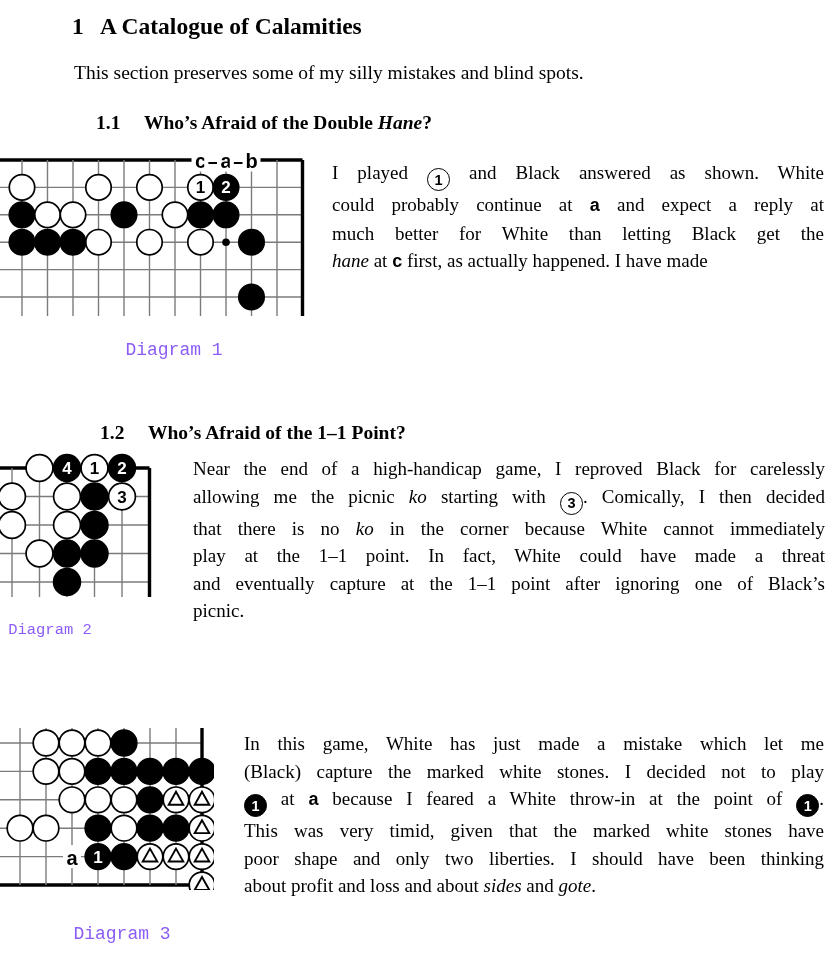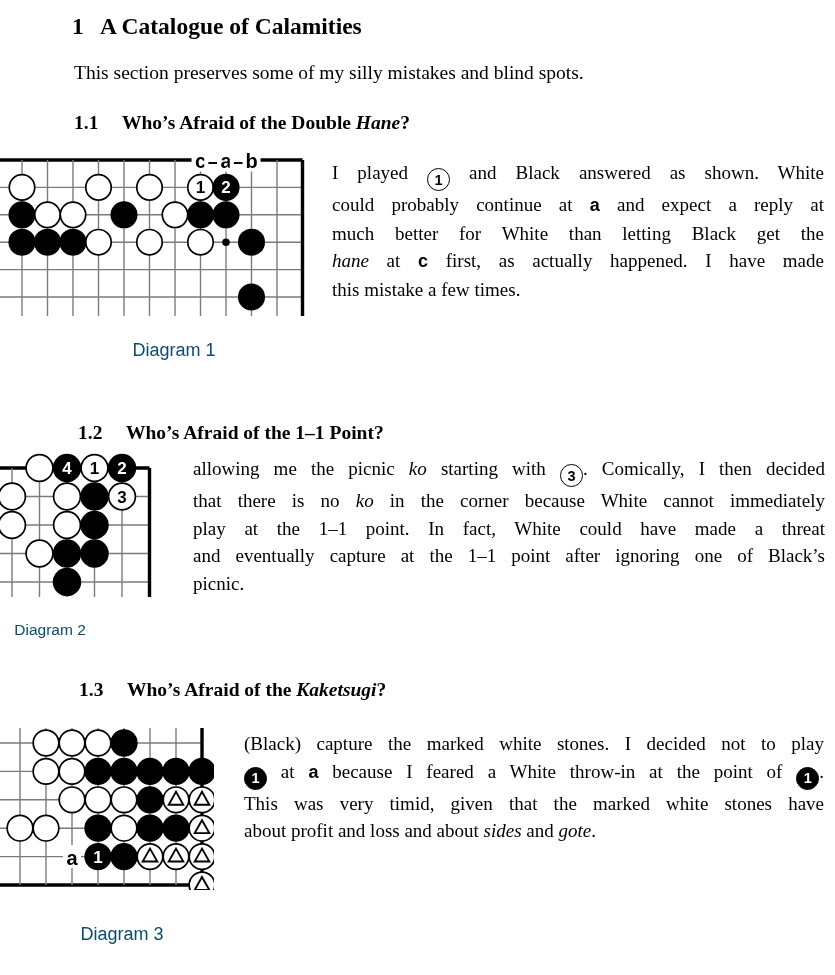--- a/index.html
+++ b/index.html
@@ -2,21 +2,21 @@
 <html><head>
 <meta charset="utf-8">
 <style>
   html,body{margin:0;padding:0;background:#ffffff;}
   .page{position:relative;width:835px;height:975px;background:#ffffff;
         font-family:"Liberation Serif",serif;color:#000;overflow:hidden;}
   .h1{position:absolute;left:72px;top:12px;font-size:23.5px;font-weight:bold;line-height:28px;}
   .h1 .num{display:inline-block;width:28px;}
   .intro{position:absolute;left:74px;top:59px;font-size:19.5px;line-height:27px;}
   .h2{position:absolute;font-size:19.5px;font-weight:bold;line-height:26px;}
-  .h2 .num{display:inline-block;width:48px;}
+  .h2 .num{display:inline-block;width:48px;margin-left:22px;}
   #h11{left:74px;top:110px;}
   #h12{left:78px;top:420px;}
   #h13{left:79px;top:677px;}
   .para{position:absolute;font-size:19px;}
   .para .jline{text-align:justify;text-align-last:justify;line-height:27.5px;}
   .para .jline:last-child{text-align-last:left;}
   #p1{left:332px;top:159px;width:492px;}
   #p2{left:193px;top:455px;width:632px;}
   #p3{left:244px;top:730px;width:580px;}
   .it{font-style:italic;}
@@ -25,22 +25,22 @@
   .istone{display:inline-flex;align-items:center;justify-content:center;
           width:21px;height:21px;border-radius:50%;border:1.7px solid #000;
           vertical-align:-5.5px;font-family:"Liberation Sans",sans-serif;
           font-weight:bold;font-size:14.5px;line-height:1;}
   .istone.ws{background:#fff;color:#000;}
   .istone.bs{background:#000;color:#fff;}
   .godiag{position:absolute;}
   #d1{left:0px;top:146px;}
   #d2{left:0px;top:452px;}
   #d3{left:0px;top:726px;}
-  .caption{position:absolute;transform:translateX(-50%);color:#0c4a6e;
-           font-family:Liberation Sans, sans-serif;}
+  .caption{position:absolute;transform:translateX(-50%);color:#8b5cf6;
+           font-family:Liberation Mono, monospace;}
   #cap1{left:174px;top:340px;font-size:18px;}
   #cap2{left:50px;top:621px;font-size:15.5px;}
   #cap3{left:122px;top:924px;font-size:18px;}
 </style>
 </head>
 <body>
 
 <div class="page">
 
   <div class="h1"><span class="num">1</span><span>A Catalogue of Calamities</span></div>
@@ -101,21 +101,20 @@
         <circle cx="200.5" cy="96.19999999999999" r="12.7" fill="#fff" stroke="#000000" stroke-width="1.7"></circle>
         <circle cx="251.5" cy="96.19999999999999" r="12.7" fill="#000000" stroke="#000000" stroke-width="1.7"></circle>
         <circle cx="251.5" cy="151" r="12.7" fill="#000000" stroke="#000000" stroke-width="1.7"></circle>
       </svg></div>
   <div class="caption" id="cap1">Diagram 1</div>
   <div class="para" id="p1">
       <div class="jline"><span class="rt">I played </span><span class="istone ws">1</span><span class="rt"> and Black answered as shown. White</span></div>
       <div class="jline"><span class="rt">could probably continue at </span><span class="gl">a</span><span class="rt"> and expect a reply at</span></div>
       <div class="jline"><span class="rt">much better for White than letting Black get the</span></div>
       <div class="jline"><span class="it">hane</span><span class="rt"> at </span><span class="gl">c</span><span class="rt"> first, as actually happened. I have made</span></div>
-      <div class="jline"><span class="rt">this mistake a few times.</span></div>
     </div>
 
   <div class="h2" id="h12"><span class="num">1.2</span><span><span class="rt">Who’s Afraid of the 1–1 Point?</span></span></div>
 
   <div class="godiag" id="d2"><svg width="164" height="152" viewBox="0 0 164 152">
         <line x1="0" y1="16" x2="149.5" y2="16" stroke="#000000" stroke-width="3.4"></line>
         <line x1="0" y1="44.5" x2="149.5" y2="44.5" stroke="#7b7b7b" stroke-width="1.4"></line>
         <line x1="0" y1="73" x2="149.5" y2="73" stroke="#7b7b7b" stroke-width="1.4"></line>
         <line x1="0" y1="101.5" x2="149.5" y2="101.5" stroke="#7b7b7b" stroke-width="1.4"></line>
         <line x1="0" y1="130" x2="149.5" y2="130" stroke="#7b7b7b" stroke-width="1.4"></line>
@@ -140,28 +139,28 @@
         <circle cx="12" cy="73" r="13.4" fill="#fff" stroke="#000000" stroke-width="1.7"></circle>
         <circle cx="67" cy="73" r="13.4" fill="#fff" stroke="#000000" stroke-width="1.7"></circle>
         <circle cx="94.5" cy="73" r="13.4" fill="#000000" stroke="#000000" stroke-width="1.7"></circle>
         <circle cx="39.5" cy="101.5" r="13.4" fill="#fff" stroke="#000000" stroke-width="1.7"></circle>
         <circle cx="67" cy="101.5" r="13.4" fill="#000000" stroke="#000000" stroke-width="1.7"></circle>
         <circle cx="94.5" cy="101.5" r="13.4" fill="#000000" stroke="#000000" stroke-width="1.7"></circle>
         <circle cx="67" cy="130" r="13.4" fill="#000000" stroke="#000000" stroke-width="1.7"></circle>
       </svg></div>
   <div class="caption" id="cap2">Diagram 2</div>
   <div class="para" id="p2">
+      <div class="jline"><span class="rt">Near the end of a high-handicap game, I reproved Black for carelessly</span></div>
       <div class="jline"><span class="rt">allowing me the picnic </span><span class="it">ko</span><span class="rt"> starting with </span><span class="istone ws">3</span><span class="rt">. Comically, I then decided</span></div>
       <div class="jline"><span class="rt">that there is no </span><span class="it">ko</span><span class="rt"> in the corner because White cannot immediately</span></div>
       <div class="jline"><span class="rt">play at the 1–1 point. In fact, White could have made a threat</span></div>
       <div class="jline"><span class="rt">and eventually capture at the 1–1 point after ignoring one of Black’s</span></div>
       <div class="jline"><span class="rt">picnic.</span></div>
     </div>
 
-  <div class="h2" id="h13"><span class="num">1.3</span><span><span class="rt">Who’s Afraid of the </span><span class="ib">Kaketsugi</span><span class="rt">?</span></span></div>
 
   <div class="godiag" id="d3"><svg width="214" height="164" viewBox="0 0 214 164">
         <line x1="0" y1="17" x2="202" y2="17" stroke="#7b7b7b" stroke-width="1.4"></line>
         <line x1="0" y1="45.4" x2="202" y2="45.4" stroke="#7b7b7b" stroke-width="1.4"></line>
         <line x1="0" y1="73.8" x2="202" y2="73.8" stroke="#7b7b7b" stroke-width="1.4"></line>
         <line x1="0" y1="102.19999999999999" x2="202" y2="102.19999999999999" stroke="#7b7b7b" stroke-width="1.4"></line>
         <line x1="0" y1="130.6" x2="202" y2="130.6" stroke="#7b7b7b" stroke-width="1.4"></line>
         <line x1="0" y1="159" x2="202" y2="159" stroke="#000000" stroke-width="3.4"></line>
         <line x1="20" y1="2" x2="20" y2="159" stroke="#7b7b7b" stroke-width="1.4"></line>
         <line x1="46" y1="2" x2="46" y2="159" stroke="#7b7b7b" stroke-width="1.4"></line>
@@ -207,19 +206,21 @@
         <polygon points="150,122.6 157.3,135.5 142.7,135.5" fill="none" stroke="#000000" stroke-width="1.9"></polygon>
         <circle cx="176" cy="130.6" r="12.8" fill="#fff" stroke="#000000" stroke-width="1.7"></circle>
         <polygon points="176,122.6 183.3,135.5 168.7,135.5" fill="none" stroke="#000000" stroke-width="1.9"></polygon>
         <circle cx="202" cy="130.6" r="12.8" fill="#fff" stroke="#000000" stroke-width="1.7"></circle>
         <polygon points="202,122.6 209.3,135.5 194.7,135.5" fill="none" stroke="#000000" stroke-width="1.9"></polygon>
         <circle cx="202" cy="159" r="12.8" fill="#fff" stroke="#000000" stroke-width="1.7"></circle>
         <polygon points="202,151 209.3,163.9 194.7,163.9" fill="none" stroke="#000000" stroke-width="1.9"></polygon>
       </svg></div>
   <div class="caption" id="cap3">Diagram 3</div>
   <div class="para" id="p3">
+      <div class="jline"><span class="rt">In this game, White has just made a mistake which let me</span></div>
       <div class="jline"><span class="rt">(Black) capture the marked white stones. I decided not to play</span></div>
       <div class="jline"><span class="istone bs">1</span><span class="rt"> at </span><span class="gl">a</span><span class="rt"> because I feared a White throw-in at the point of </span><span class="istone bs">1</span><span class="rt">.</span></div>
       <div class="jline"><span class="rt">This was very timid, given that the marked white stones have</span></div>
+      <div class="jline"><span class="rt">poor shape and only two liberties. I should have been thinking</span></div>
       <div class="jline"><span class="rt">about profit and loss and about </span><span class="it">sides</span><span class="rt"> and </span><span class="it">gote</span><span class="rt">.</span></div>
     </div>
 
 </div>
 
 </body></html>

